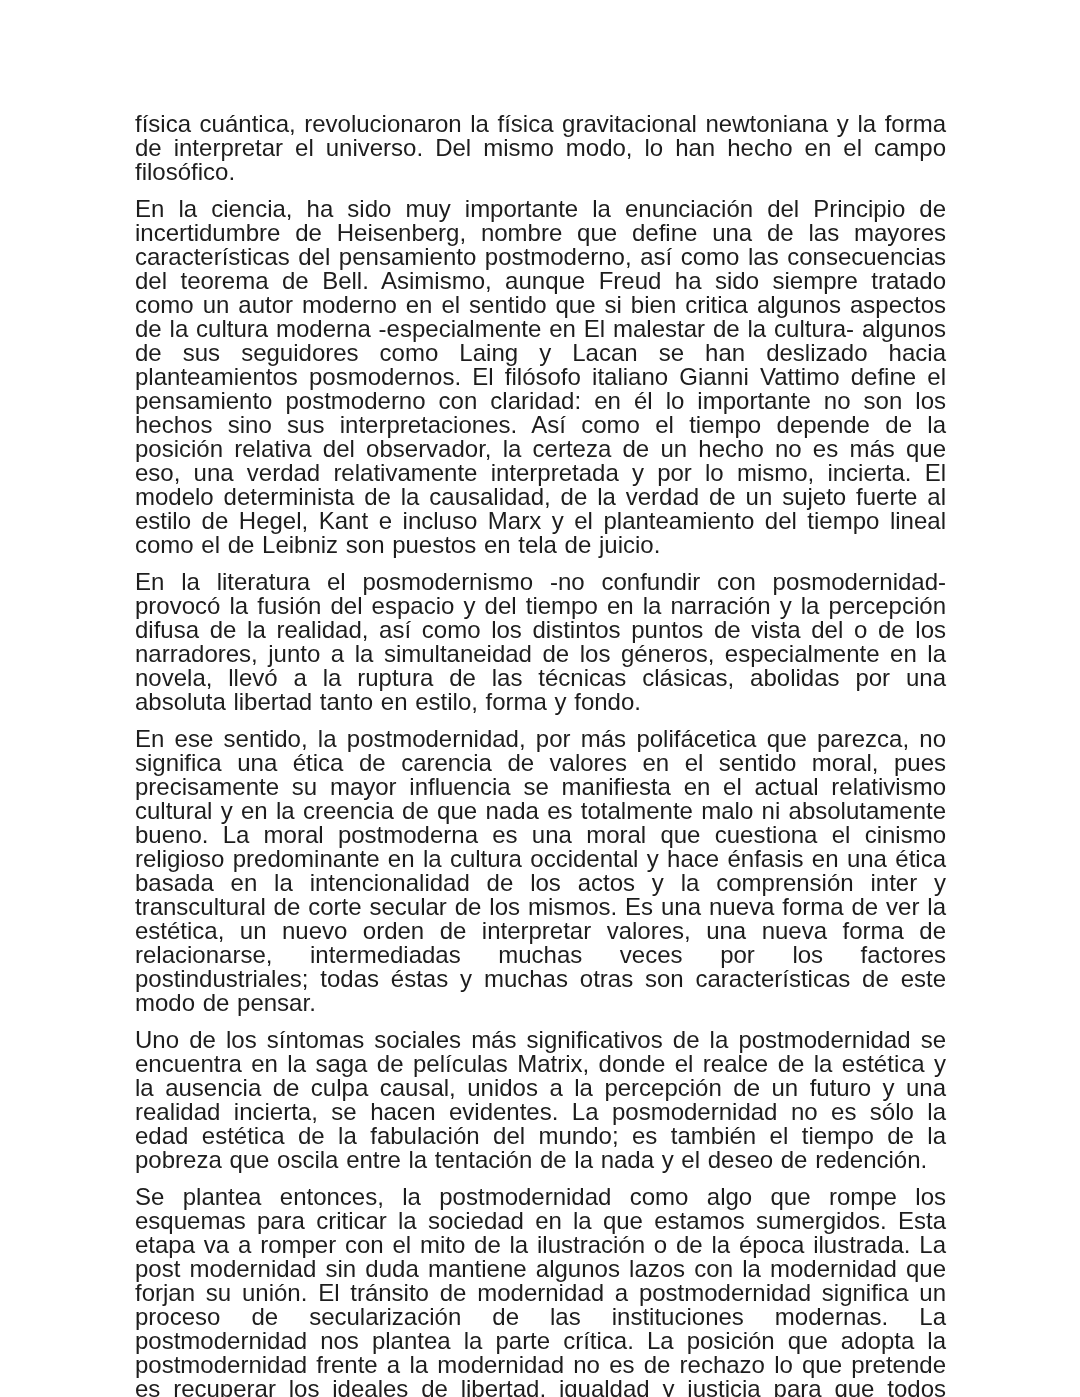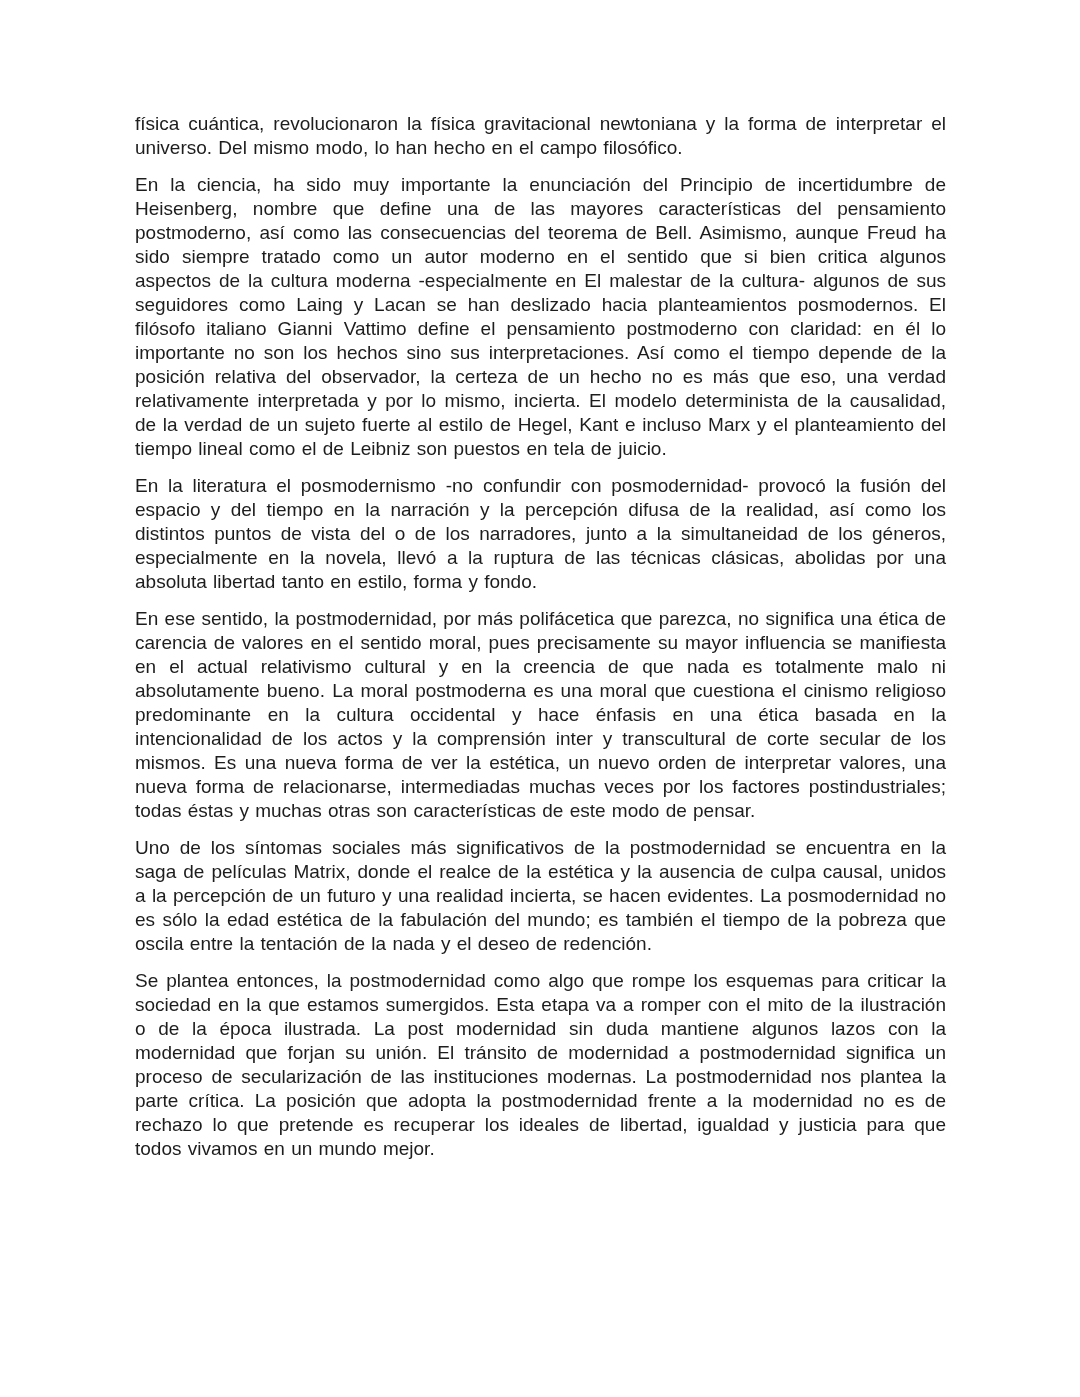--- a/index.html
+++ b/index.html
@@ -11,21 +11,21 @@
     position: relative;
     width: 1080px;
     height: 1397px;
     background: #ffffff;
     box-sizing: border-box;
     padding: 112px 134px 0 135px;
     overflow: hidden;
   }
   .doc-body p {
     font-family: "Liberation Sans", sans-serif;
-    font-size: 19px;
+    font-size: 24px;
     line-height: 24px;
     color: #1d1d1d;
     text-align: justify;
     margin: 0 0 13px 0;
     word-spacing: 1px;
   }
 </style>
 </head>
 <body>
 

